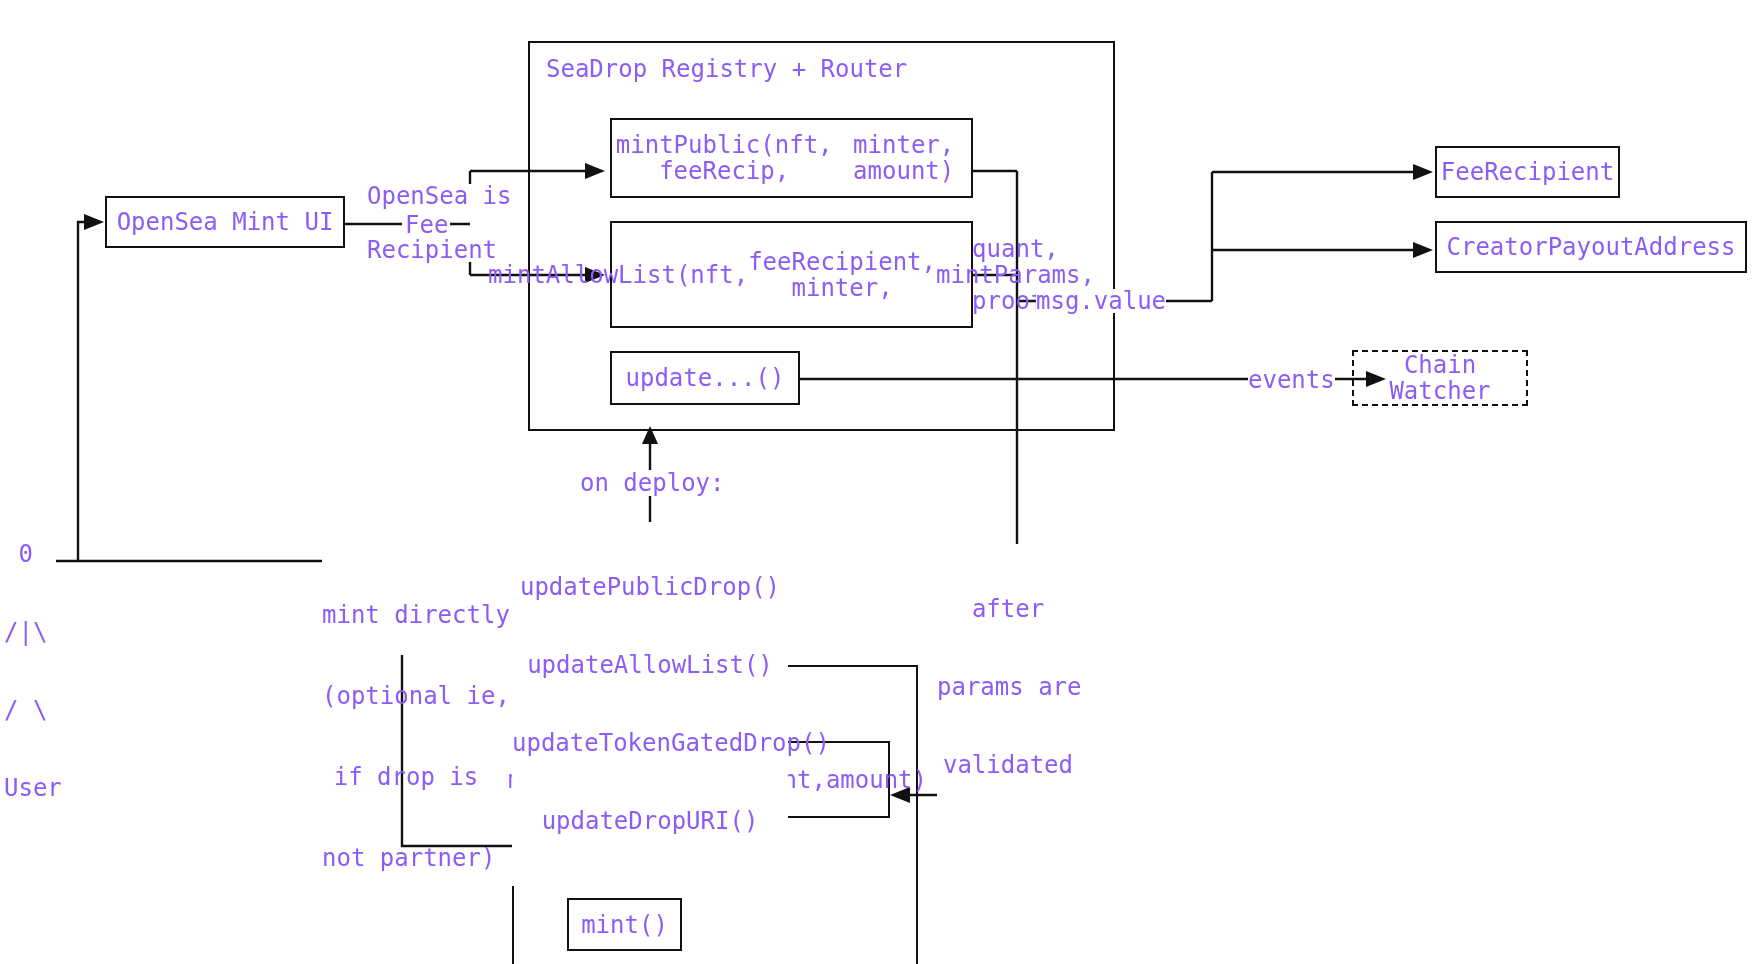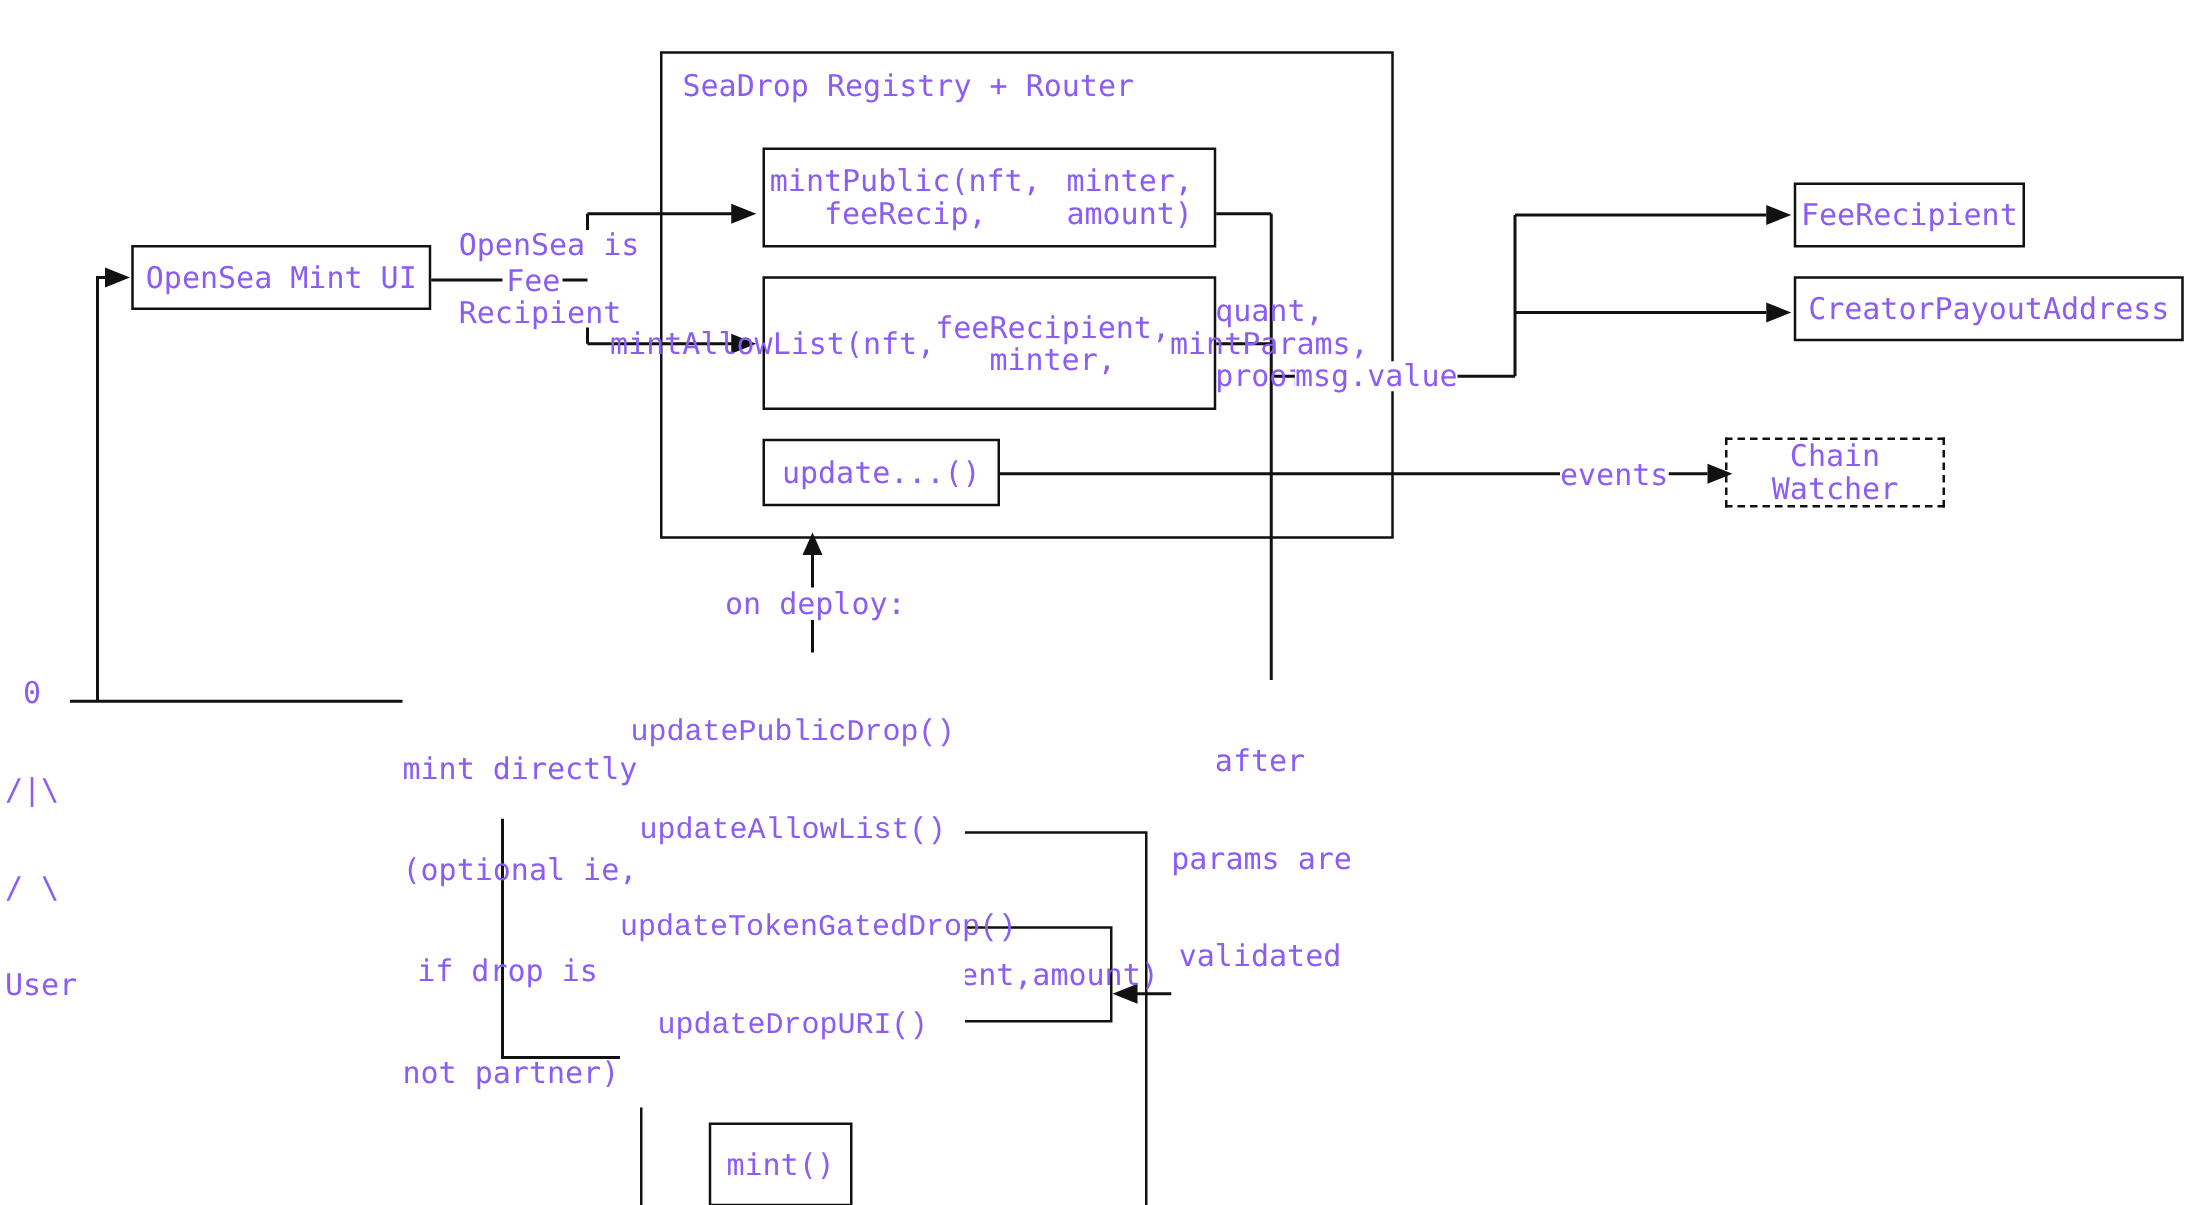--- a/index.html
+++ b/index.html
@@ -139,54 +139,54 @@
   </div>
 
   <div class="box centered" style="left:1435px; top:118px; width:185px; height:52px;">
     <span>FeeRecipient</span>
   </div>
 
   <div class="box centered" style="left:1435px; top:193px; width:312px; height:52px;">
     <span>CreatorPayoutAddress</span>
   </div>
 
-  <div class="box centered dashed" style="left:1380px; top:322px; width:176px; height:56px;justify-content:center;">
+  <div class="box centered dashed" style="left:1352px; top:322px; width:176px; height:56px;justify-content:center;">
     <span>Chain Watcher</span>
   </div>
 
   <div class="box container-box" style="left:512px; top:637px; width:406px; height:311px;">
     <div class="box-title">ERC721SeaDrop</div>
   </div>
 
   <div class="box centered" style="left:545px; top:713px; width:345px; height:77px;">
     <span>mintSeaDrop(recipient,</span>
     <span>amount)</span>
   </div>
 
-  <div class="box centered" style="left:567px; top:870px; width:115px; height:67px;">
+  <div class="box centered" style="left:567px; top:870px; width:115px; height:53px;">
     <span>mint()</span>
   </div>
 
   <div class="lbl" style="left:367px; top:156px;">OpenSea is</div>
   <div class="lbl" style="left:405px; top:185px;">Fee</div>
   <div class="lbl" style="left:367px; top:210px;">Recipient</div>
 
   <div class="lbl onwire" style="left:1036px; top:261px;text-align:center;">msg.value</div>
 
   <div class="lbl onwire" style="left:1248px; top:340px;">events</div>
 
   <div class="lbl block onwire" style="left:937px; top:516px; width:142px;">
     <div>after</div>
     <div>params are</div>
     <div>validated</div>
   </div>
 
   <div class="lbl block onwire" style="left:580px; top:442px; width:140px;">on deploy:</div>
 
-  <div class="lbl block onwire" style="left:496px; top:494px; width:276px;font-family:Liberation Mono, monospace;">
+  <div class="lbl block onwire" style="left:512px; top:494px; width:276px;">
     <div>updatePublicDrop()</div>
     <div>updateAllowList()</div>
     <div>updateTokenGatedDrop()</div>
     <div>updateDropURI()</div>
   </div>
 
   <div class="lbl block" style="left:322px; top:520px; width:168px; line-height:27px;">
     <div>mint directly</div>
     <div>(optional ie,</div>
     <div>if drop is</div>

